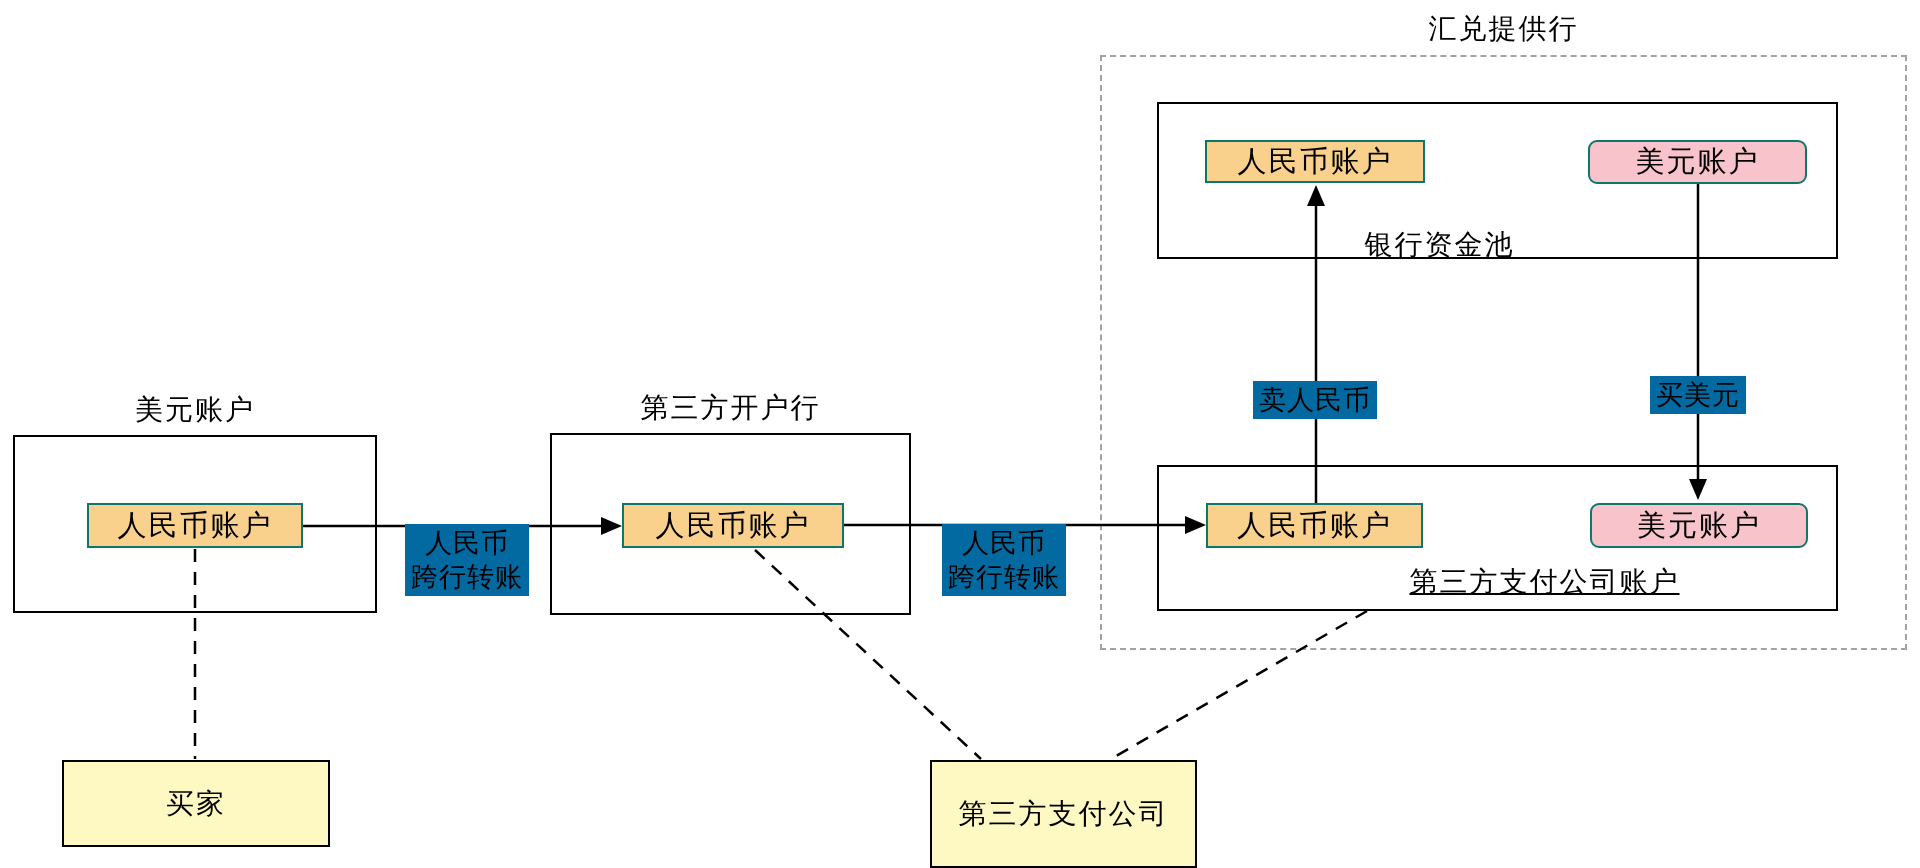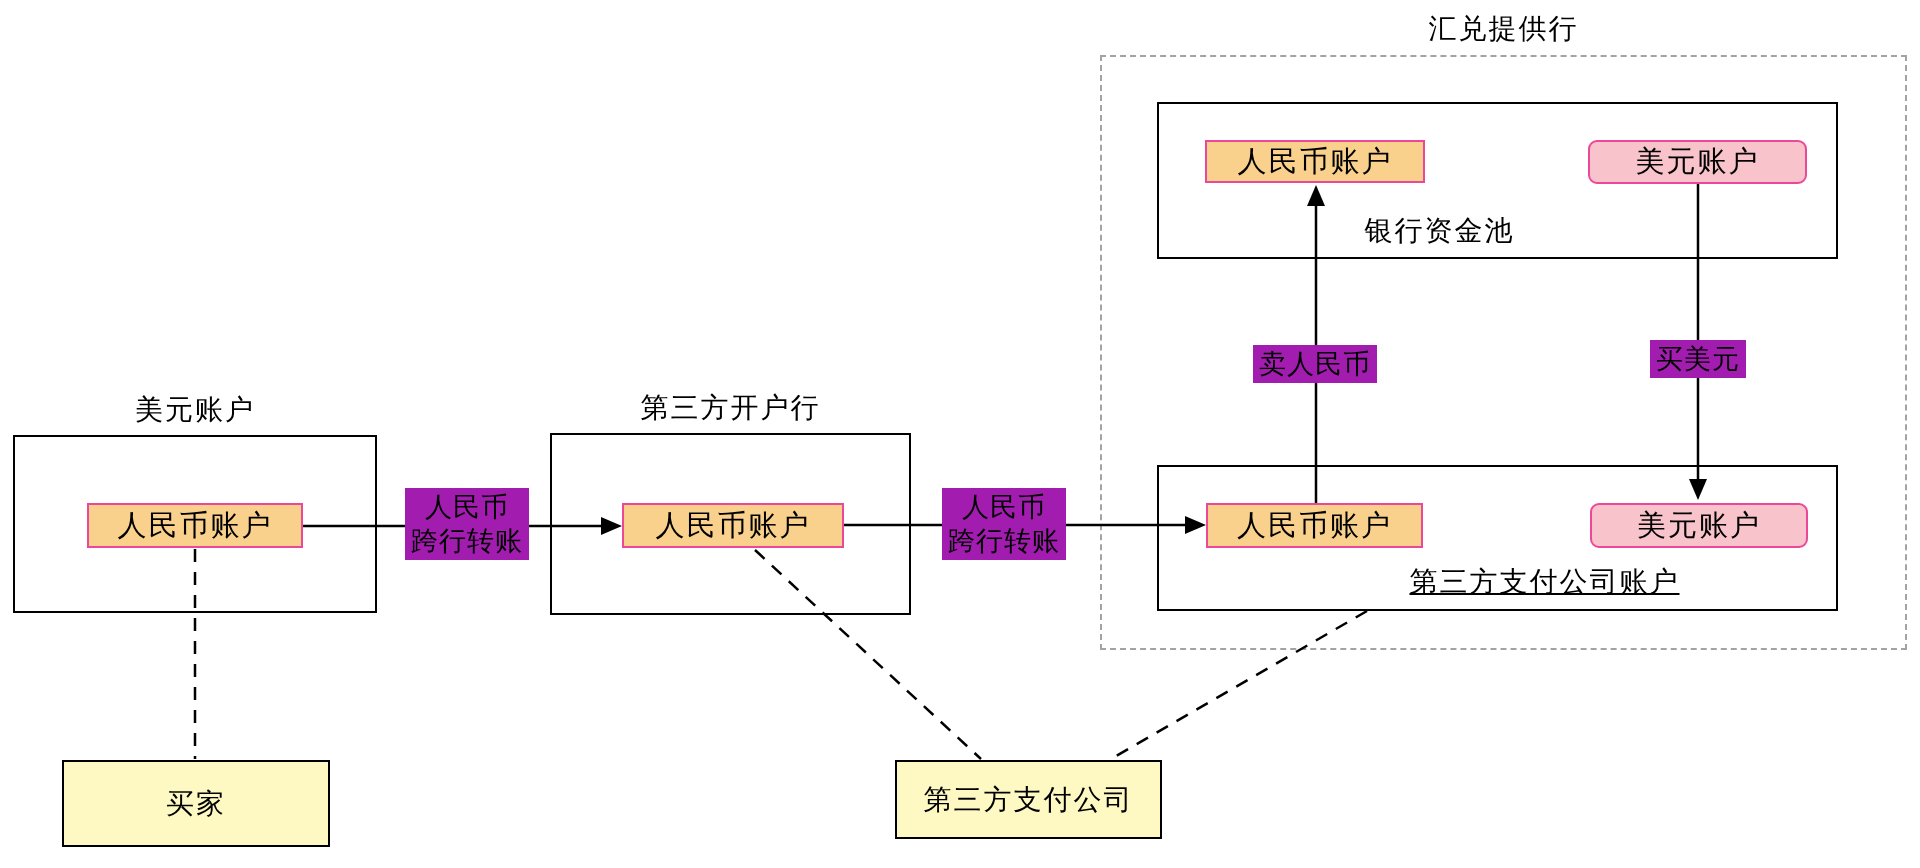--- a/index.html
+++ b/index.html
@@ -10,63 +10,63 @@
   }
   .container-box{
     position:absolute;background:#fff;border:2px solid #000;
     box-sizing:border-box;
   }
   .dashed-container{
     position:absolute;border:2px dashed var(--dash-color,#a3a3a3);
     box-sizing:border-box;background:transparent;
   }
   .account-box{
-    position:absolute;border:2px solid #ec4899;box-sizing:border-box;
+    position:absolute;border:2px solid #0f766e;box-sizing:border-box;
     display:flex;align-items:center;justify-content:center;
     font-size:29px;letter-spacing:2px;white-space:nowrap;
   }
   .cny{background:var(--cny-fill,#F9D18D);}
   .usd{background:var(--usd-fill,#F8C3CB);border-radius:9px;}
   .box-title{
     position:absolute;text-align:center;font-size:28px;letter-spacing:2px;
     white-space:nowrap;
   }
   .inner-label{
     position:absolute;text-align:center;font-size:28px;letter-spacing:2px;
     white-space:nowrap;
   }
   .node-label-box{
     position:absolute;border:2px solid #000;box-sizing:border-box;background:#fef9c3;
     display:flex;align-items:center;justify-content:center;
     font-size:28px;letter-spacing:2px;white-space:nowrap;
   }
   .edge-label{
     position:absolute;transform:translate(-50%,-50%);
-    background:#a21caf;text-align:center;font-size:27px;letter-spacing:1px;
-    line-height:34px;padding:2px 6px;white-space:nowrap;
+    background:#0369a1;text-align:center;font-size:27px;letter-spacing:1px;
+    line-height:34px;padding:2px 6px;white-space:nowrap;margin-top:36px;
   }
   svg.wires{position:absolute;left:0;top:0;z-index:5;pointer-events:none;}
   .edge-label{z-index:6;}
   .account-box{z-index:4;}
 </style>
 </head>
 <body style="--cny-fill: #F9D18D; --usd-fill: #F8C3CB; --dash-color: #A3A3A3;">
 
 <div class="box-title" style="left:13px;width:364px;top:391px;">美元账户</div>
 <div class="box-title" style="left:550px;width:361px;top:389px;">第三方开户行</div>
 <div class="box-title" style="left:1100px;width:807px;top:10px;font-family:Liberation Mono, monospace;">汇兑提供行</div>
 
 <div class="dashed-container" style="left:1100px;top:55px;width:807px;height:595px;"></div>
 
 <div class="container-box" style="left:13px;top:435px;width:364px;height:178px;"></div>
 <div class="container-box" style="left:550px;top:433px;width:361px;height:182px;"></div>
 <div class="container-box" style="left:1157px;top:102px;width:681px;height:157px;"></div>
 <div class="container-box" style="left:1157px;top:465px;width:681px;height:146px;"></div>
 
-<div class="inner-label" style="left:1157px;width:565px;top:212px;">银行资金池</div>
+<div class="inner-label" style="left:1157px;width:565px;top:226px;">银行资金池</div>
 <div class="inner-label" style="left:1157px;width:775px;top:563px;text-decoration:underline;">第三方支付公司账户</div>
 
 <svg class="wires" width="1920" height="868" viewBox="0 0 1920 868">
 
   <line x1="303" y1="526" x2="607" y2="526" stroke="#000" stroke-width="2.5"></line>
   <polygon points="622,526 601,517 601,535" fill="#000"></polygon>
 
   <line x1="844" y1="525" x2="1191" y2="525" stroke="#000" stroke-width="2.5"></line>
   <polygon points="1206,525 1185,516 1185,534" fill="#000"></polygon>
 
@@ -84,21 +84,21 @@
 </svg>
 
 <div class="account-box cny" style="left:87px;top:503px;width:216px;height:45px;">人民币账户</div>
 <div class="account-box cny" style="left:622px;top:503px;width:222px;height:45px;">人民币账户</div>
 <div class="account-box cny" style="left:1205px;top:140px;width:220px;height:43px;">人民币账户</div>
 <div class="account-box usd" style="left:1588px;top:140px;width:219px;height:44px;">美元账户</div>
 <div class="account-box cny" style="left:1206px;top:503px;width:217px;height:45px;">人民币账户</div>
 <div class="account-box usd" style="left:1590px;top:503px;width:218px;height:45px;">美元账户</div>
 
 <div class="node-label-box" style="left:62px;top:760px;width:268px;height:87px;">买家</div>
-<div class="node-label-box" style="left:895px;top:760px;width:267px;height:79px;">第三方支付公司</div>
+<div class="node-label-box" style="left:930px;top:760px;width:267px;height:108px;">第三方支付公司</div>
 
 <div class="edge-label" style="left:467px;top:524px;">
   <div>人民币</div>
   <div>跨行转账</div>
 </div>
 <div class="edge-label" style="left:1004px;top:524px;">
   <div>人民币</div>
   <div>跨行转账</div>
 </div>
 <div class="edge-label" style="left:1315px;top:364px;">卖人民币</div>

